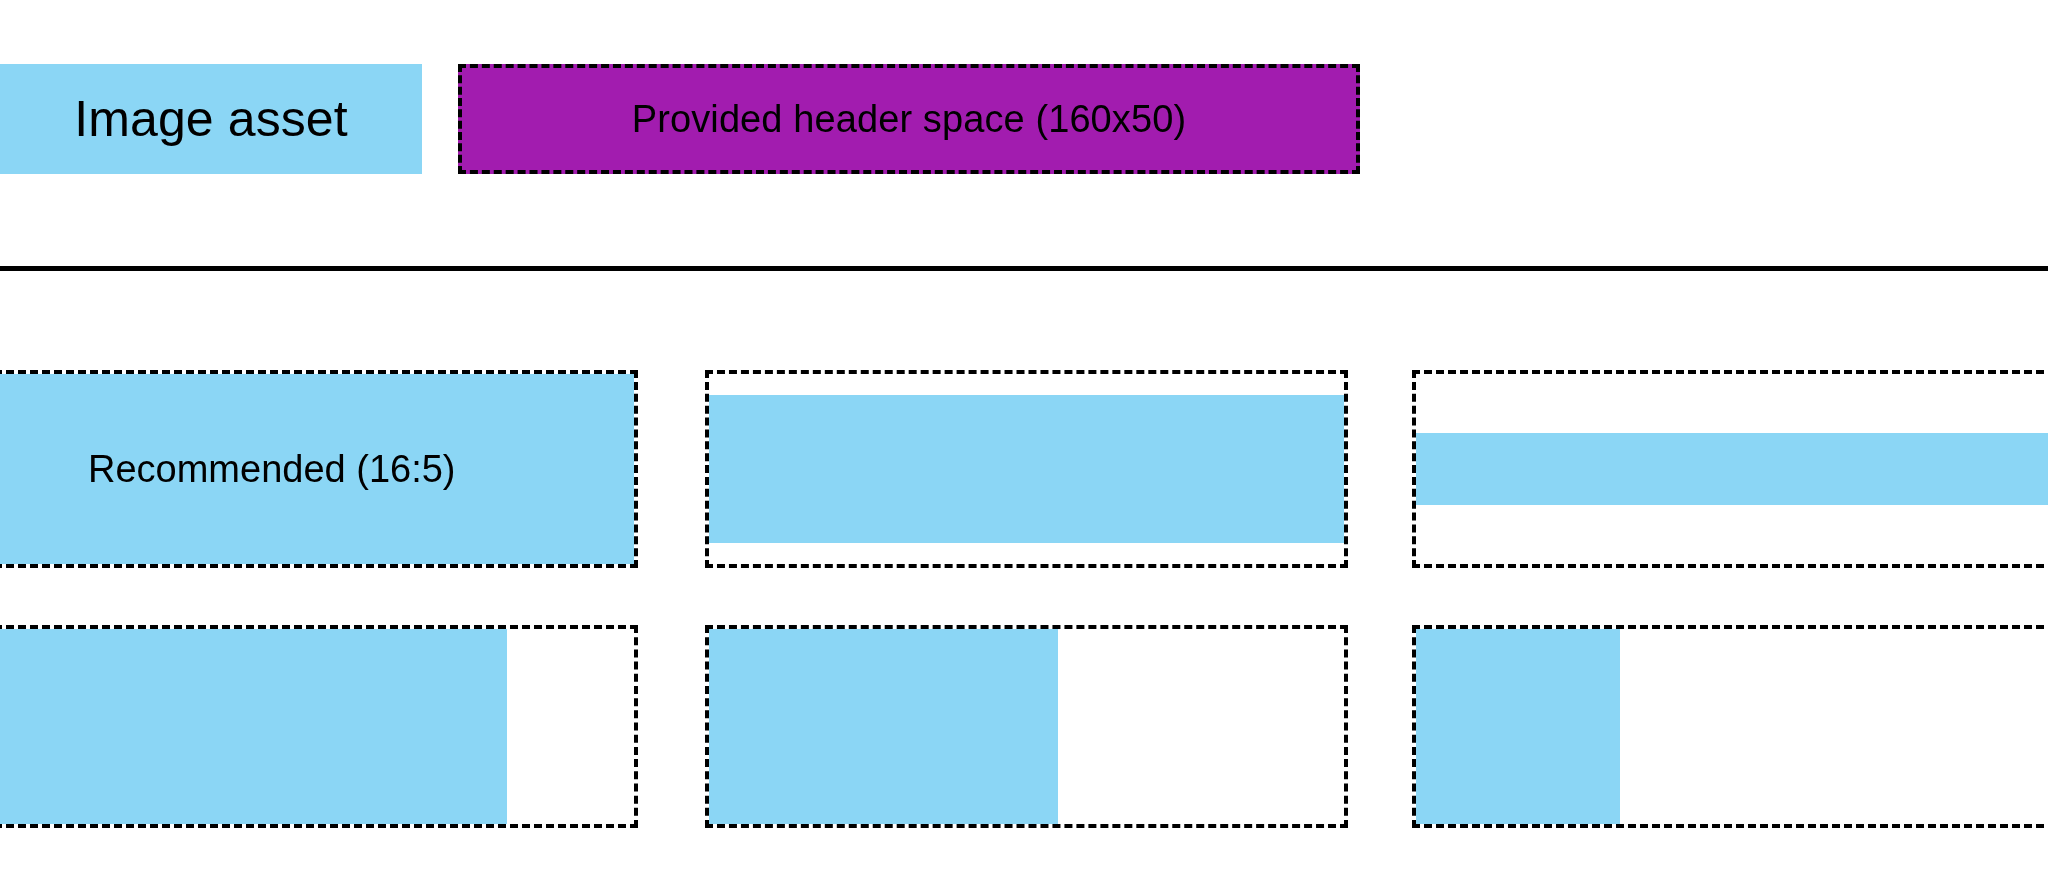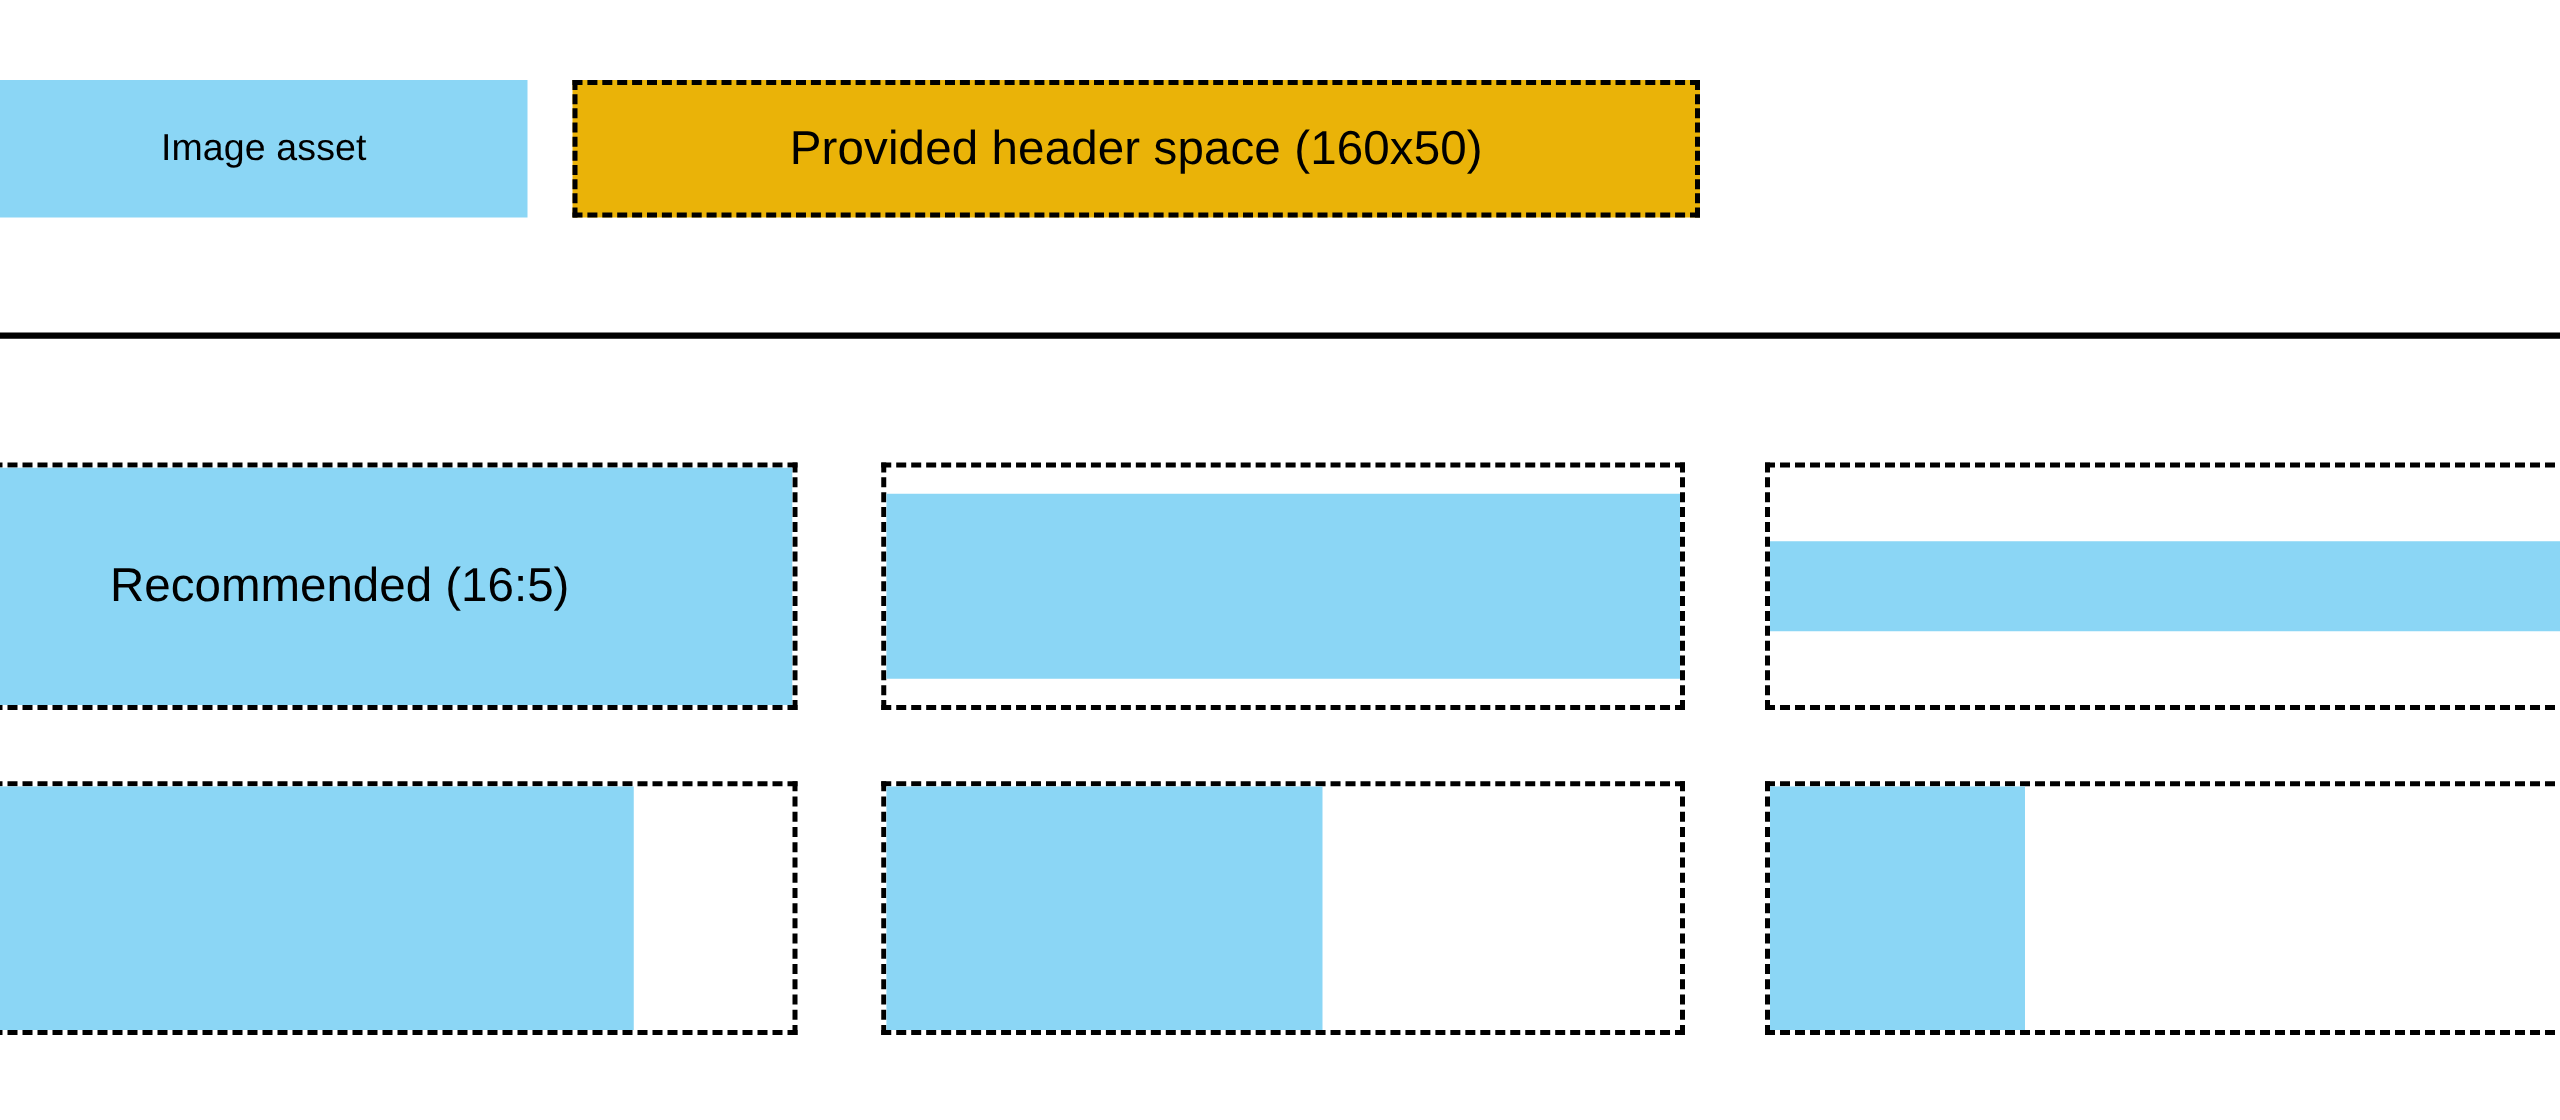--- a/index.html
+++ b/index.html
@@ -37,35 +37,35 @@
     top: 0;
     width: 422px;
     height: 110px;
     background: #8BD6F5;
     display: flex;
     align-items: center;
     justify-content: center;
   }
 
   .image-asset-label {
-    font-size: 30px;
+    font-size: 50px;
     color: #000000;
     letter-spacing: 0.1px;
     white-space: nowrap;
   }
 
   .header-space-box {
     position: absolute;
     left: 458px;
     top: 0;
     width: 902px;
     height: 110px;
     box-sizing: border-box;
     border: 4px dashed #000000;
-    background: #eab308;
+    background: #a21caf;
     display: flex;
     align-items: center;
     justify-content: center;
   }
 
   .header-space-label {
     font-size: 38px;
     color: #000000;
     letter-spacing: 0.1px;
     white-space: nowrap;

